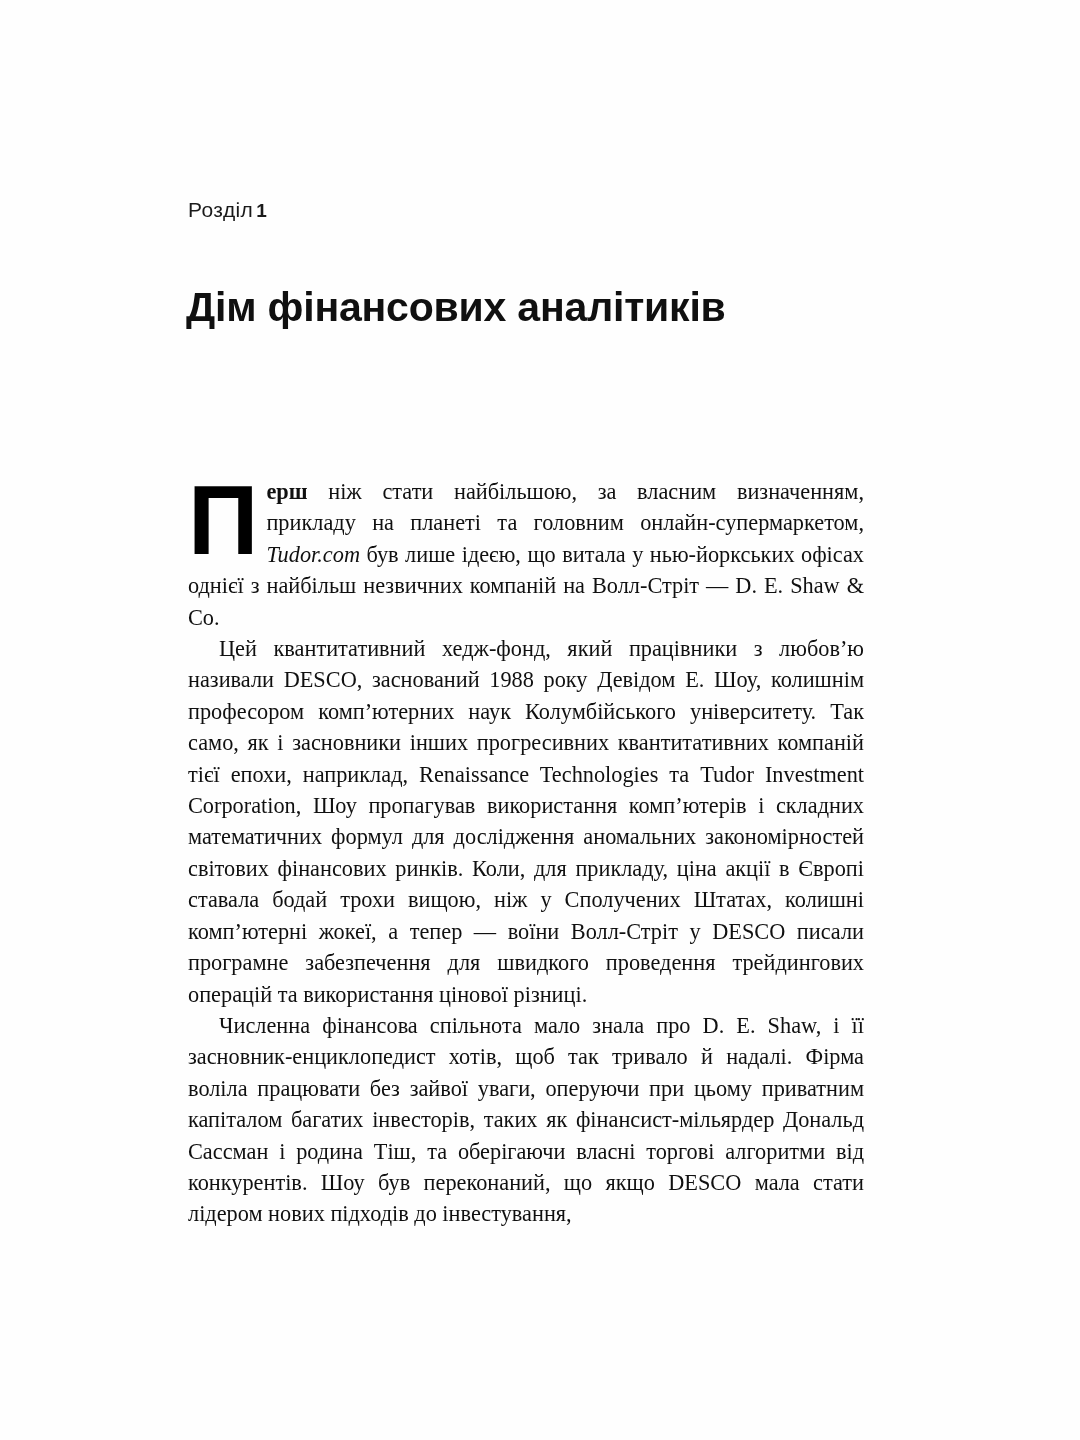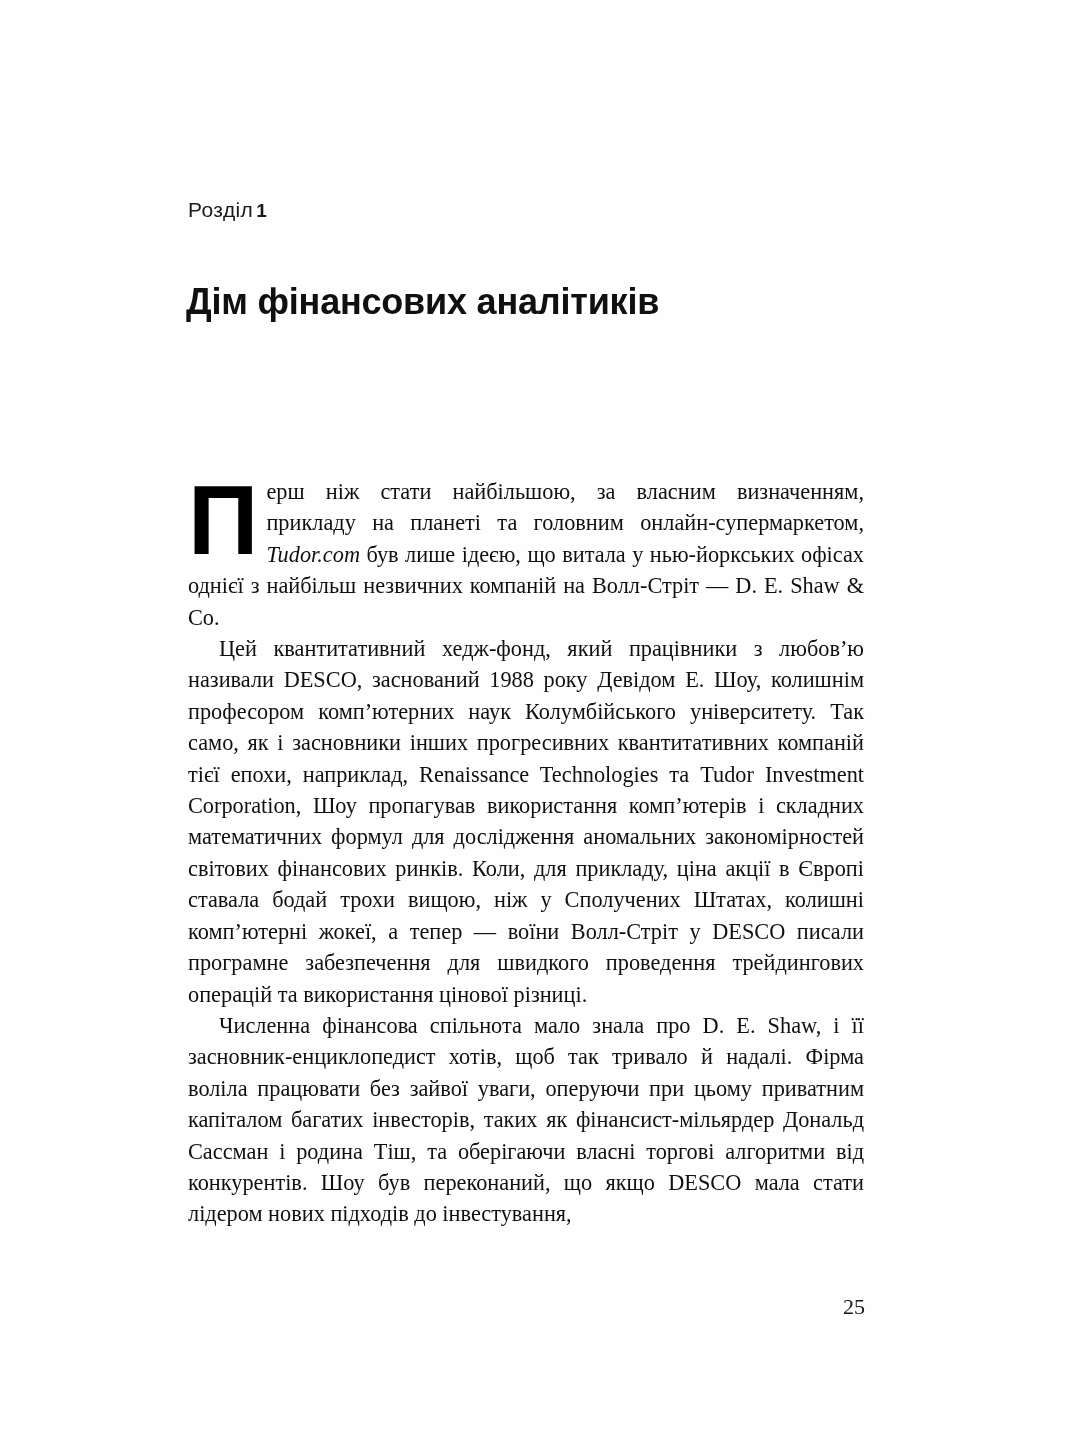--- a/index.html
+++ b/index.html
@@ -43,21 +43,21 @@
     font-size: 19px;
     padding-left: 3px;
   }
 
   
   .chapter-title {
     position: absolute;
     left: 186px;
     top: 221px;
     font-family: "Liberation Sans", "DejaVu Sans", sans-serif;
-    font-size: 36px;
+    font-size: 41px;
     font-weight: 700;
     letter-spacing: -0.2px;
     color: #101010;
     white-space: nowrap;
   }
 
   
   .body-block {
     position: absolute;
     left: 188px;
@@ -90,21 +90,21 @@
     font-family: "Liberation Sans", "DejaVu Sans", sans-serif;
     font-weight: 700;
     font-size: 98px;
     line-height: 78px;
     margin: 5px 9px 0 0;
     color: #000000;
     letter-spacing: -1px;
   }
 
   .lead-bold {
-    font-weight: 400;
+    font-weight: 700;
   }
 
   .ital {
     font-style: italic;
   }
 
   
   .page-number {
     position: absolute;
     left: 0;
@@ -134,15 +134,14 @@
     <p class="para first">
       <span class="dropcap">П</span><span class="lead-bold">ерш</span><span> ніж стати найбільшою, за власним визначенням, прикладу на планеті та головним онлайн-супермаркетом, </span><span class="ital">Tudor.com</span><span> був лише ідеєю, що витала у нью-йоркських офісах однієї з найбільш незвичних компаній на Волл-Стріт — D. E. Shaw &amp; Co.</span>
     </p>
 
     <p class="para">Цей квантитативний хедж-фонд, який працівники з любов’ю називали DESCO, заснований 1988 року Девідом Е. Шоу, колишнім професором комп’ютерних наук Колумбійського університету. Так само, як і засновники інших прогресивних квантитативних компаній тієї епохи, наприклад, Renaissance Technologies та Tudor Investment Corporation, Шоу пропагував використання комп’ютерів і складних математичних формул для дослідження аномальних закономірностей світових фінансових ринків. Коли, для прикладу, ціна акції в Європі ставала бодай трохи вищою, ніж у Сполучених Штатах, колишні комп’ютерні жокеї, а тепер — воїни Волл-Стріт у DESCO писали програмне забезпечення для швидкого проведення трейдингових операцій та використання цінової різниці.</p>
 
     <p class="para">Численна фінансова спільнота мало знала про D. E. Shaw, і її засновник-енциклопедист хотів, щоб так тривало й надалі. Фірма воліла працювати без зайвої уваги, оперуючи при цьому приватним капіталом багатих інвесторів, таких як фінансист-мільярдер Дональд Сассман і родина Тіш, та оберігаючи власні торгові алгоритми від конкурентів. Шоу був переконаний, що якщо DESCO мала стати лідером нових підходів до інвестування,</p>
 
   </div>
 
-  <div class="page-number">25</div>
 
 </div>
 
 </body></html>

